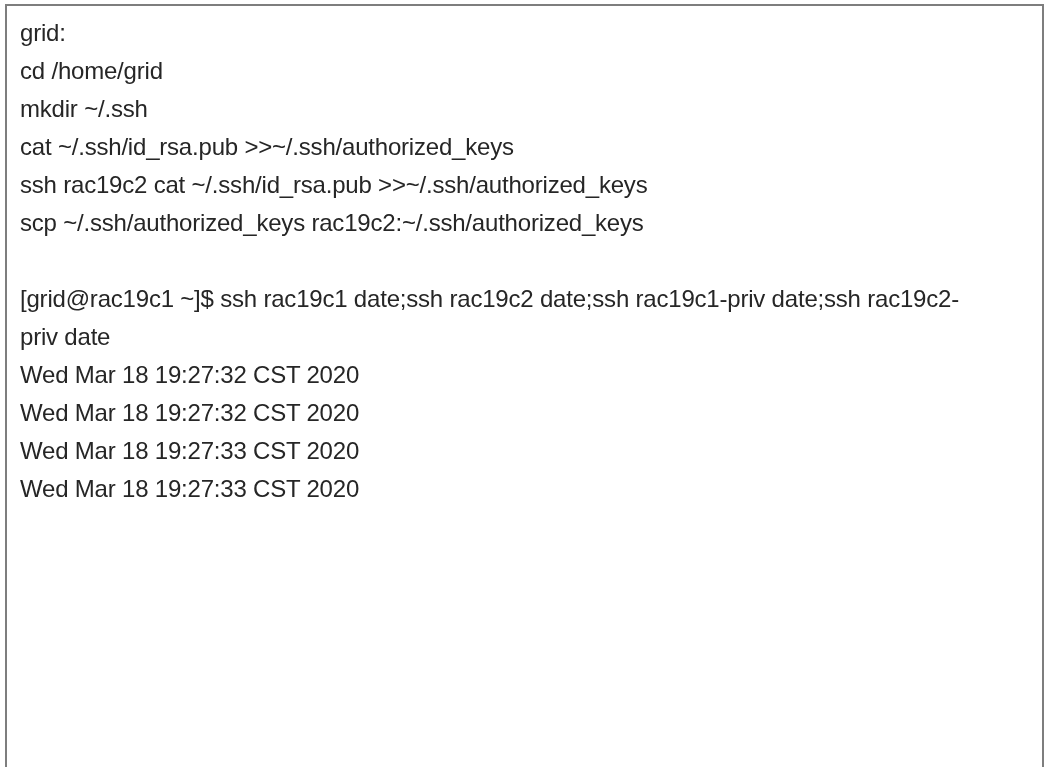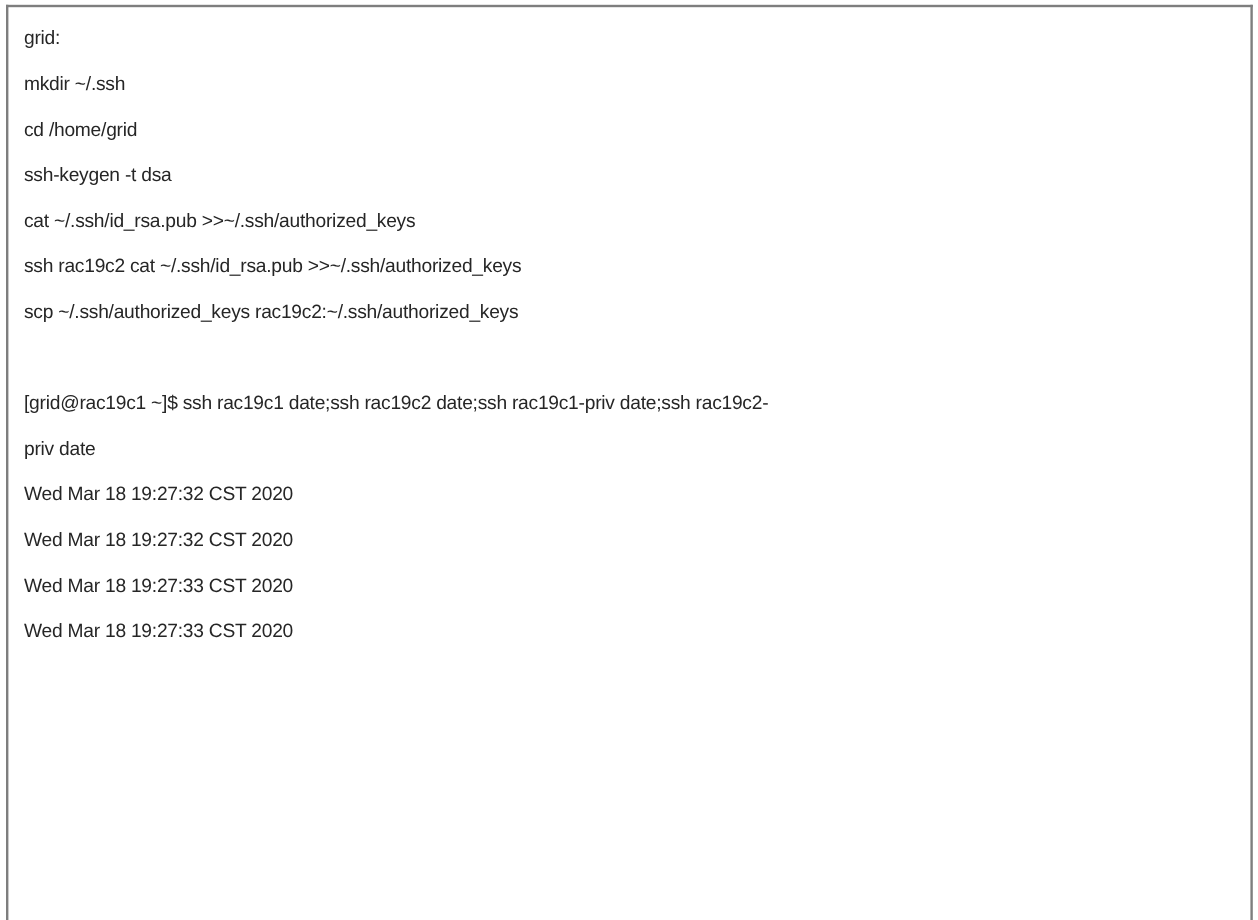--- a/index.html
+++ b/index.html
@@ -20,39 +20,38 @@
   }
   .code-block {
     box-sizing: border-box;
     width: 100%;
     height: 763px;
     border: 2px solid #7e7e7e;
     border-bottom: none;
     background: #ffffff;
     padding: 8px 14px 0 13px;
     color: #262626;
-    font-size: 16px;
+    font-size: 24px;
     line-height: 38px;
     overflow: hidden;
   }
   .code-line {
     min-height: 38px;
     white-space: pre;
     letter-spacing: -0.2px;
   }
 </style>
 </head>
 <body>
 
 <div class="page">
   <div class="code-block">
       <div class="code-line">grid:</div>
+      <div class="code-line">cd /home/grid</div>
       <div class="code-line">mkdir ~/.ssh</div>
-      <div class="code-line">cd /home/grid</div>
-      <div class="code-line">ssh-keygen -t dsa</div>
       <div class="code-line">cat ~/.ssh/id_rsa.pub &gt;&gt;~/.ssh/authorized_keys</div>
       <div class="code-line">ssh rac19c2 cat ~/.ssh/id_rsa.pub &gt;&gt;~/.ssh/authorized_keys</div>
       <div class="code-line">scp ~/.ssh/authorized_keys rac19c2:~/.ssh/authorized_keys</div>
       <div class="code-line"></div>
       <div class="code-line">[grid@rac19c1 ~]$ ssh rac19c1 date;ssh rac19c2 date;ssh rac19c1-priv date;ssh rac19c2-</div>
       <div class="code-line">priv date</div>
       <div class="code-line">Wed Mar 18 19:27:32 CST 2020</div>
       <div class="code-line">Wed Mar 18 19:27:32 CST 2020</div>
       <div class="code-line">Wed Mar 18 19:27:33 CST 2020</div>
       <div class="code-line">Wed Mar 18 19:27:33 CST 2020</div>

